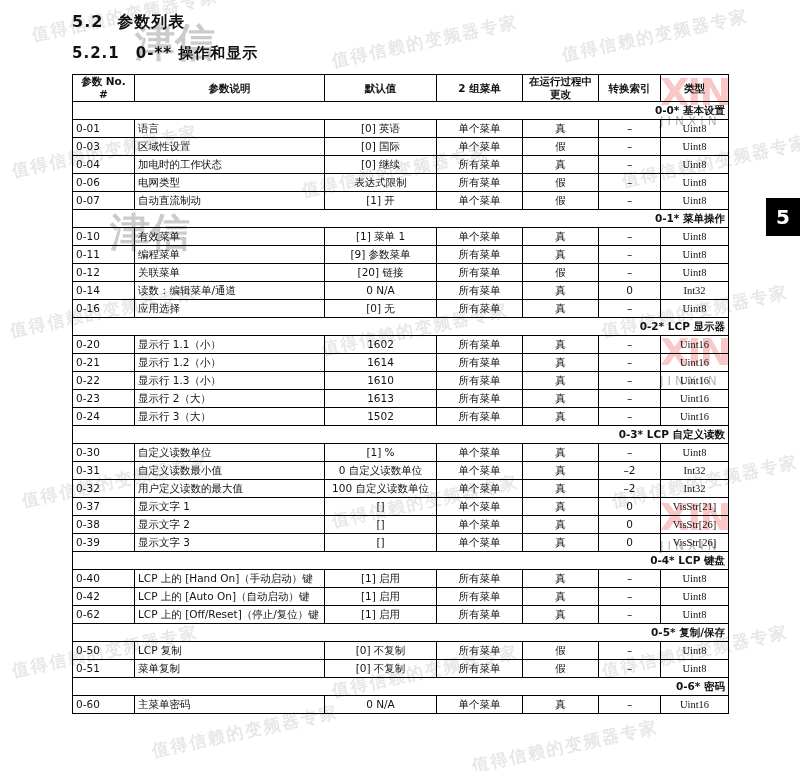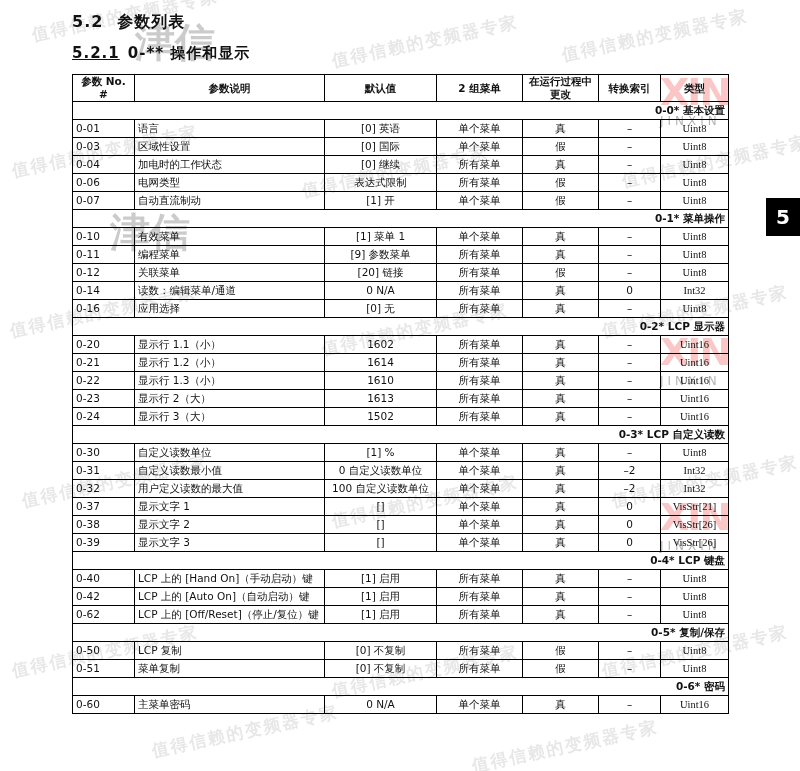--- a/index.html
+++ b/index.html
@@ -50,21 +50,21 @@
   
   .h1{
     position:absolute;left:72px;top:12px;
     font-size:16px;font-weight:bold;letter-spacing:1px;
   }
   .h1 .num{margin-right:14px;}
   .h2{
     position:absolute;left:72px;top:44px;
     font-size:15px;font-weight:bold;letter-spacing:1px;
   }
-  .h2 .num{margin-right:8px;text-decoration:underline;}
+  .h2 .num{margin-right:16px;}
 
   
   .side-tab{
     position:absolute;right:0;top:198px;
     width:34px;height:38px;background:#000;color:#fff;
     font-size:20px;font-weight:bold;
     display:flex;align-items:center;justify-content:center;
   }
 
   

